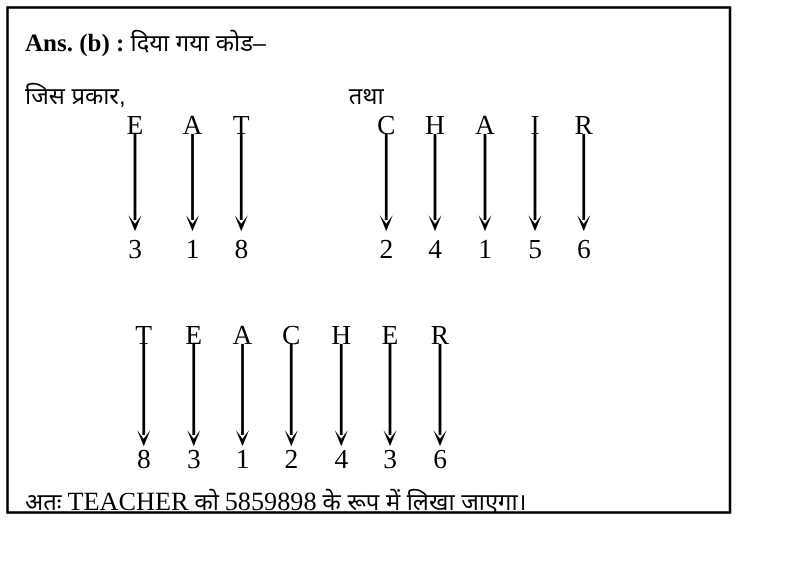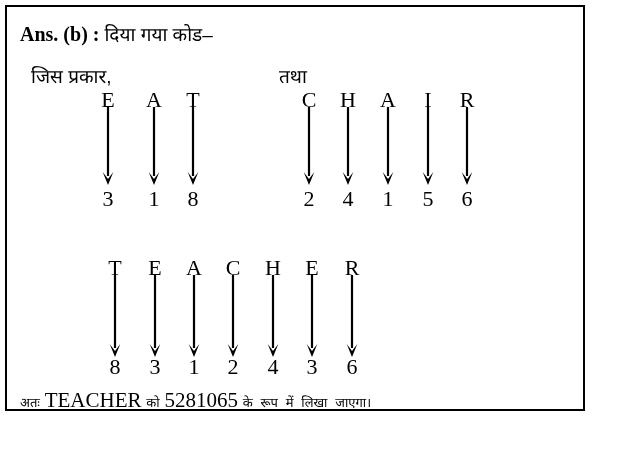--- a/index.html
+++ b/index.html
@@ -75,41 +75,41 @@
     display: block;
   }
   .final-line {
     position: absolute;
     left: 13px;
     top: 381px;
     white-space: nowrap;
     font-size: 19px;
   }
   .final-line .hn {
-    font-family: Liberation Mono, monospace;
-    font-size: 13px;
+    font-family: Liberation Sans, sans-serif;
+    font-size: 19px;
   }
   .final-line .en {
     font-family: "Liberation Serif", "DejaVu Serif", serif;
     font-size: 21px;
   }
 </style>
 </head>
 <body>
 
 <div id="page">
 
   <div class="answer-box">
 
     <div class="ans-head">
       <span class="lbl">Ans. (b) :</span>
       <span class="txt">दिया गया कोड–</span>
     </div>
 
-    <div class="row-text" style="left:24px; top:56px;">जिस प्रकार,</div>
+    <div class="row-text" style="left:13px; top:56px;">जिस प्रकार,</div>
 
     <div class="row-text" style="left:272px; top:56px;">तथा</div>
 
     <div id="layer-mappings">
         <div class="glyph" style="left: 101px; top: 80px;">E</div>
         <div class="arrow" style="left: 101px; top: 100px;">
           <svg width="15" height="78" viewBox="0 0 15 78">
             <line x1="7.5" y1="0" x2="7.5" y2="69" stroke="#000" stroke-width="2.2"></line>
             <path d="M2.2 65 L7.5 78 L12.8 65 L7.5 72 Z" fill="#000"></path>
           </svg>
@@ -227,18 +227,18 @@
           </svg>
         </div>
         <div class="digit" style="left: 345px; top: 347px;">6</div>
       </div>
 
 
     <div class="final-line">
       <span class="hn">अतः</span>
       <span class="en">TEACHER</span>
       <span class="hn">को</span>
-      <span class="en">5281065</span>
+      <span class="en">5859898</span>
       <span class="hn">के रूप में लिखा जाएगा।</span>
     </div>
 
   </div>
 </div>
 
 </body></html>

